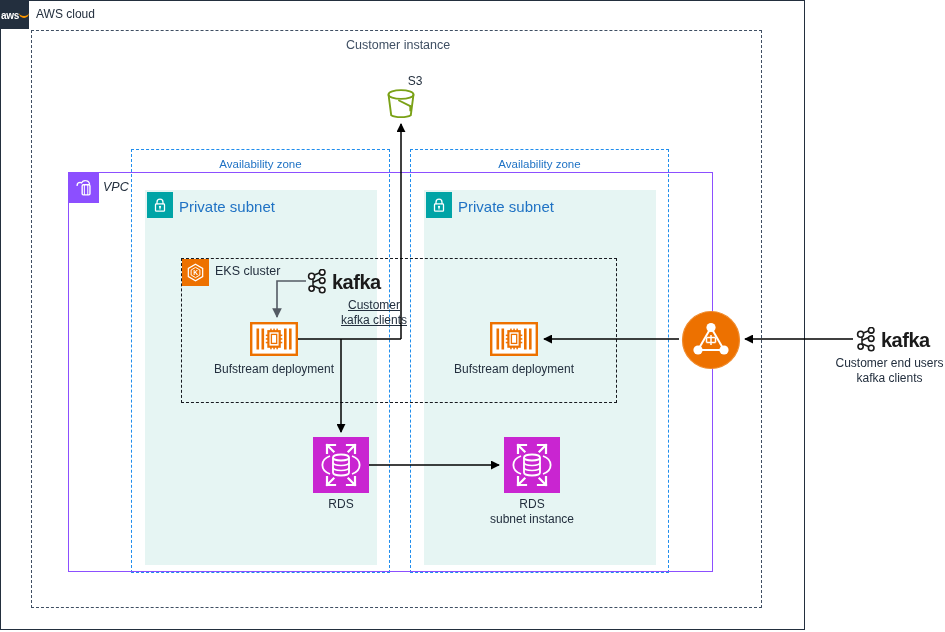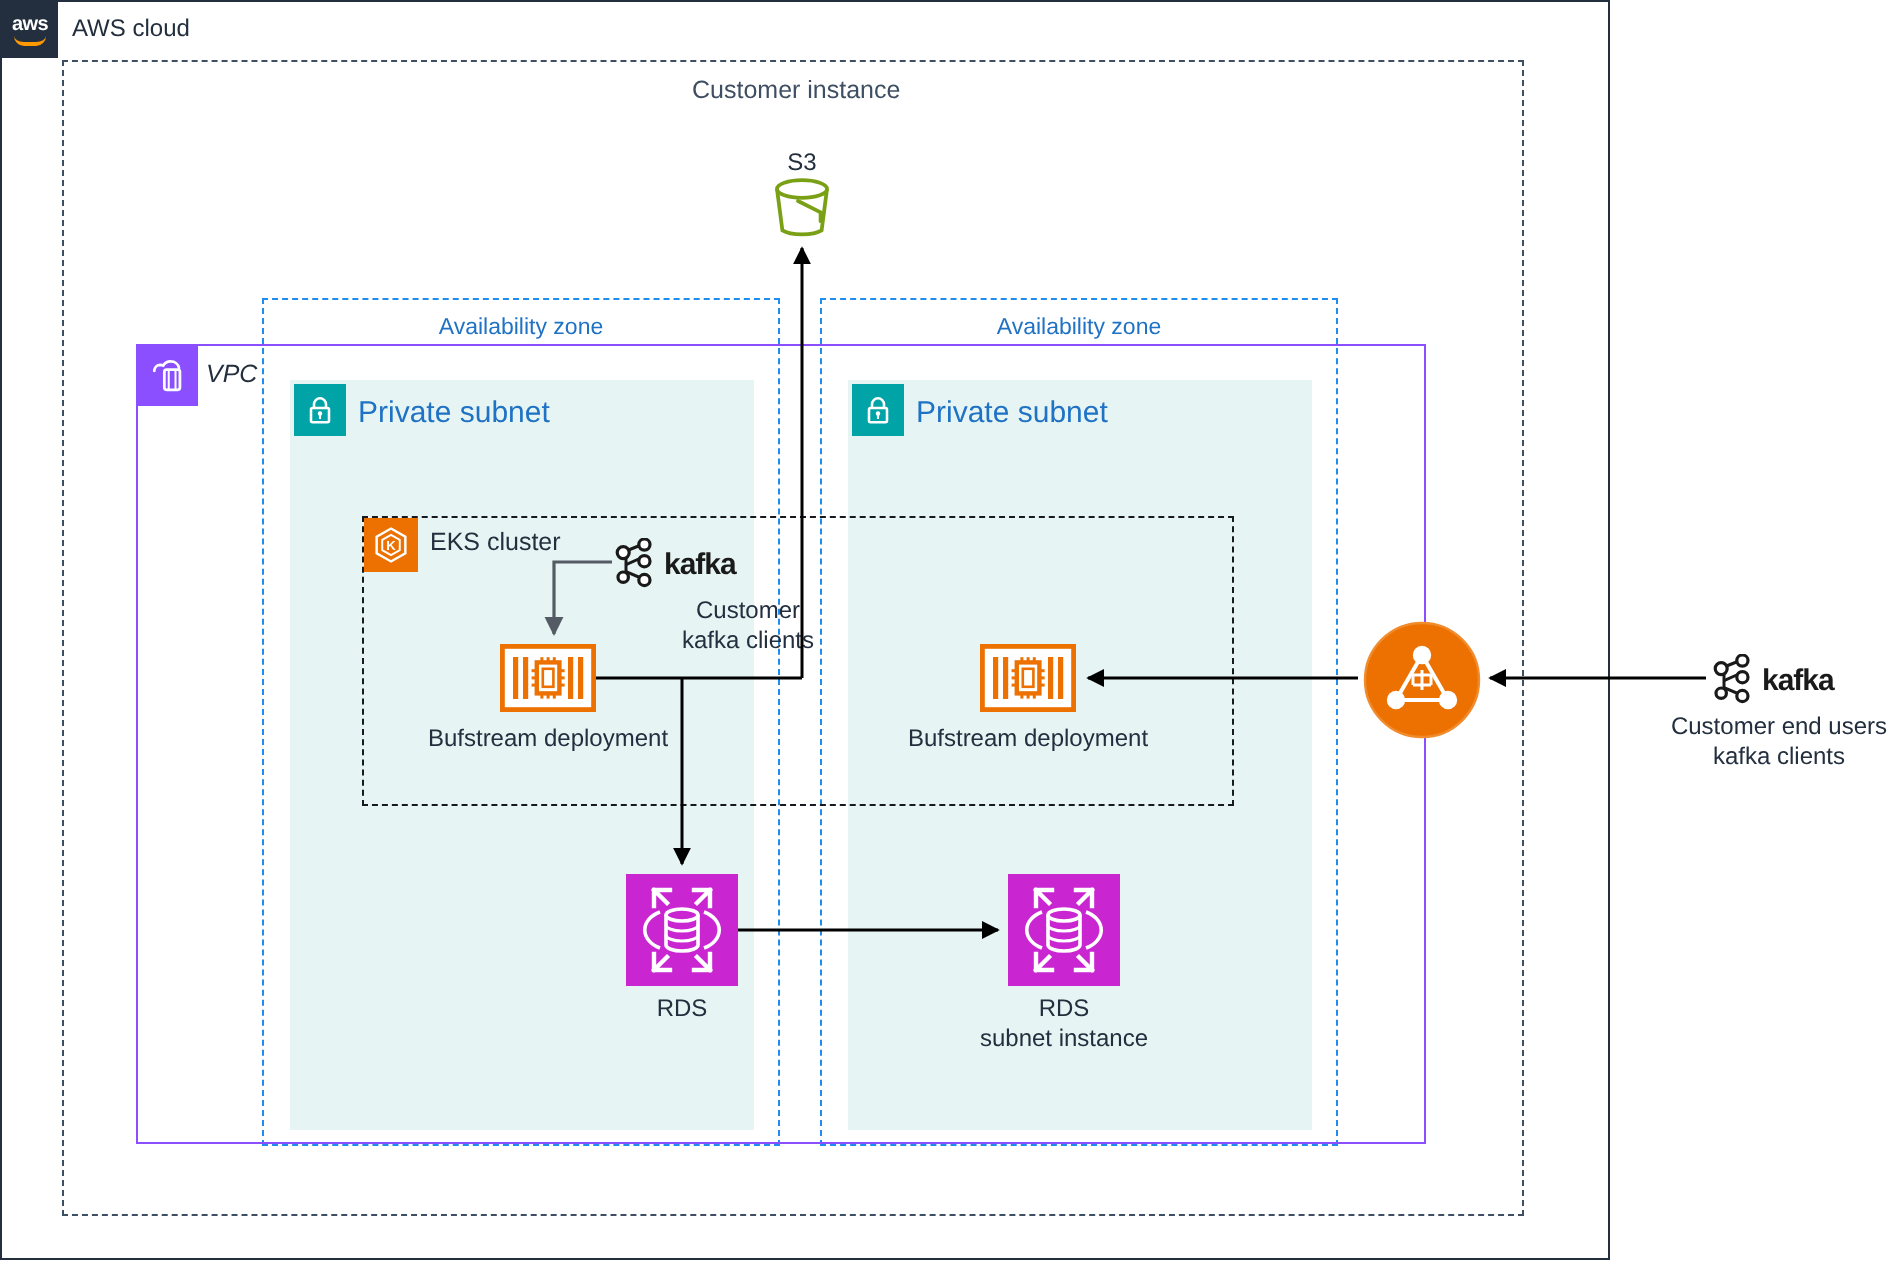--- a/index.html
+++ b/index.html
@@ -20,21 +20,21 @@
 
   
   #aws-cloud-frame {
     left: 0px; top: 0px; width: 805px; height: 630px;
     border: 1px solid #232f3e;
     background: #ffffff;
   }
   #aws-logo-badge {
     left: 1px; top: 1px; width: 28px; height: 28px;
     background: #232f3e;
-    display: flex; flex-direction: column;
+    display: flex; flex-direction: row;
     align-items: center; justify-content: center;
   }
   #aws-logo-badge .aws-word {
     color: #ffffff; font-size: 10px; font-weight: bold;
     letter-spacing: -0.3px; line-height: 9px;
     font-family: "Liberation Sans", sans-serif;
   }
   #aws-logo-badge .aws-smile {
     width: 16px; height: 5px; margin-top: 1px;
     border-bottom: 2px solid #ff9900;
@@ -120,39 +120,39 @@
     background: #ed7100;
     display: flex; align-items: center; justify-content: center;
   }
   #eks-label {
     left: 215px; top: 264px;
     font-size: 12.5px; color: #232f3e; white-space: nowrap;
   }
 
   
   #s3-label {
-    left: 375px; top: 74px; width: 52px;
+    left: 389px; top: 74px; width: 52px;
     text-align: center; font-size: 12px; color: #232f3e;
   }
   #s3-icon { left: 382px; top: 86px; }
 
   
   .kafka-mark { display: flex; align-items: center; }
   #kafka-inner-mark  { left: 306px; top: 269px; }
   #kafka-outer-mark  { left: 855px; top: 327px; }
   .kafka-word {
-    font-size: 15px; font-weight: bold; color: #1a1a1a;
+    font-size: 20px; font-weight: bold; color: #1a1a1a;
     letter-spacing: -0.5px; margin-left: 4px;
     font-family: "Liberation Sans", sans-serif;
   }
   .caption {
     font-size: 12px; color: #232f3e;
     text-align: center; line-height: 15px;
   }
-  #kafka-inner-caption { left: 286px; top: 298px; width: 176px; }
+  #kafka-inner-caption { left: 286px; top: 298px; width: 176px; text-decoration: underline; }
   #kafka-outer-caption { left: 824px; top: 356px; width: 131px; }
 
   
   .bufstream-icon { width: 48px; height: 34px; }
   #bufstream-left-icon  { left: 250px; top: 322px; }
   #bufstream-right-icon { left: 490px; top: 322px; }
   .node-caption {
     font-size: 12px; color: #232f3e; text-align: center;
     line-height: 15px; white-space: nowrap;
   }

